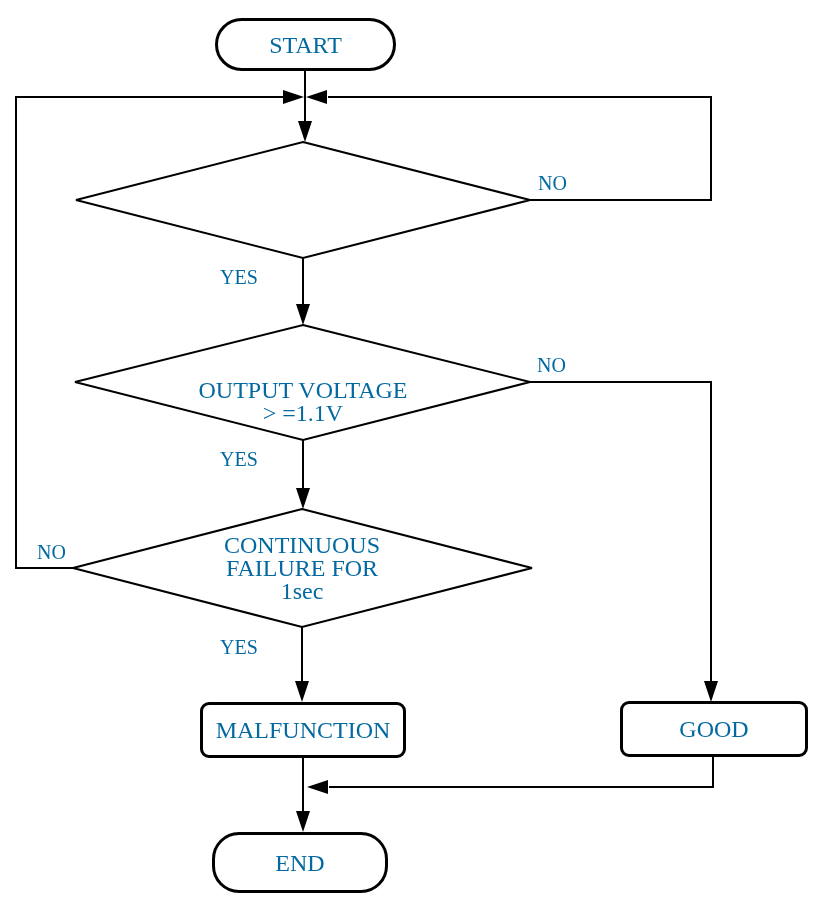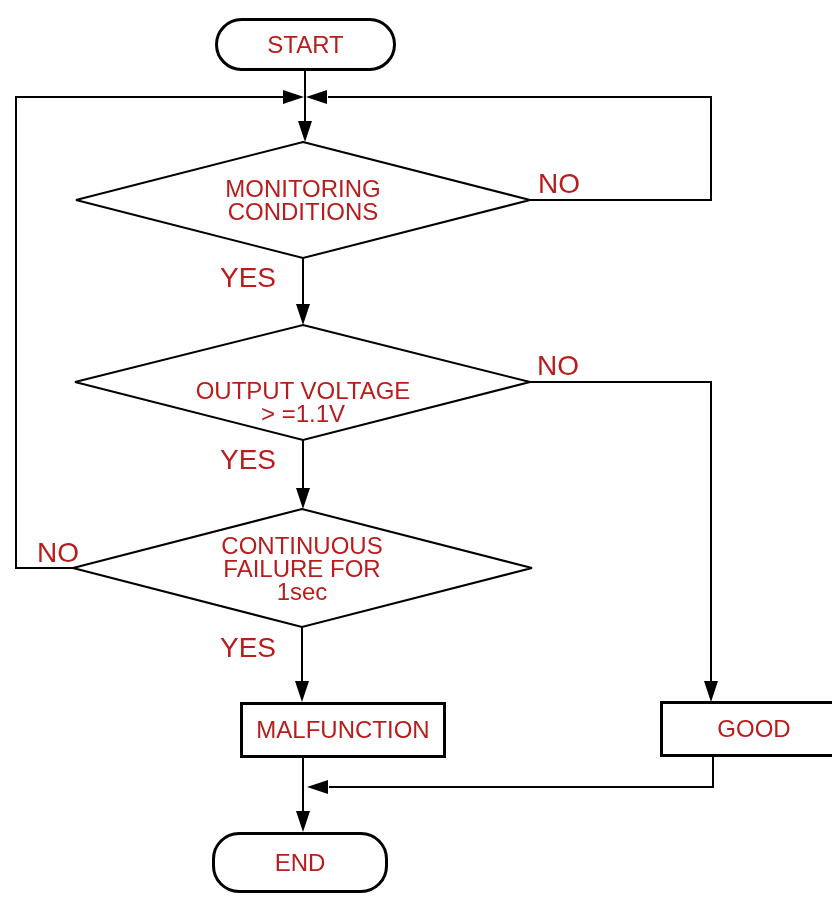--- a/index.html
+++ b/index.html
@@ -1,49 +1,49 @@
 <!DOCTYPE html>
 <html><head>
 <meta charset="utf-8">
 <style>
   html, body { margin: 0; padding: 0; background: #ffffff; }
   .canvas {
     position: relative;
     width: 832px;
     height: 902px;
     background: #ffffff;
-    font-family: Liberation Sans, sans-serif;
-    color: #b91c1c;
+    font-family: Liberation Serif, serif;
+    color: #0369a1;
     overflow: hidden;
   }
   svg.wires { position: absolute; left: 0; top: 0; display: block; }
   .node {
     position: absolute;
     box-sizing: border-box;
     display: flex;
     align-items: center;
     justify-content: center;
     background: #ffffff;
     border: 3px solid #000000;
     font-size: 24px;
     line-height: 24px;
     white-space: nowrap;
   }
   .terminator { border-radius: 27px; }
-  .process { border-radius: 0; margin-left: 40px; }
+  .process { border-radius: 9px; }
   .dtext {
     position: absolute;
     text-align: center;
     font-size: 24px;
     line-height: 23px;
     white-space: nowrap;
   }
   .elabel {
     position: absolute;
-    font-size: 28px;
+    font-size: 20px;
     line-height: 23px;
     white-space: nowrap;
   }
   .elabel.right-align { }
 </style>
 </head>
 <body>
 
 <div class="canvas">
 
@@ -97,24 +97,20 @@
   </div>
 
   <div class="node process" style="left:620px; top:701px; width:188px; height:56px;justify-content:center;">
     <span>GOOD</span>
   </div>
 
   <div class="node terminator" style="left:212px; top:832px; width:176px; height:61px;">
     <span>END</span>
   </div>
 
-  <div class="dtext" style="left:153px; top:177px; width:300px;">
-    <div>MONITORING</div>
-    <div>CONDITIONS</div>
-  </div>
 
   <div class="dtext" style="left:153px; top:379px; width:300px;">
     <div>OUTPUT VOLTAGE</div>
     <div>&gt; =1.1V</div>
   </div>
 
   <div class="dtext" style="left:152px; top:534px; width:300px;">
     <div>CONTINUOUS</div>
     <div>FAILURE FOR</div>
     <div>1sec</div>

